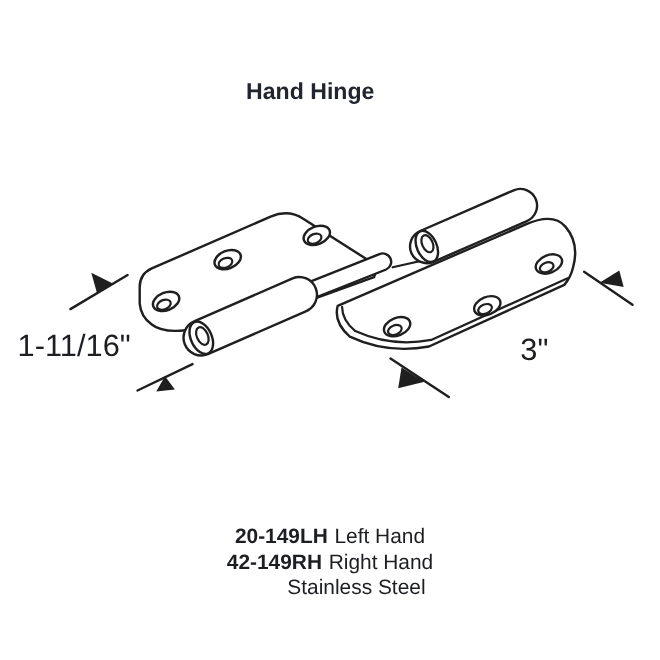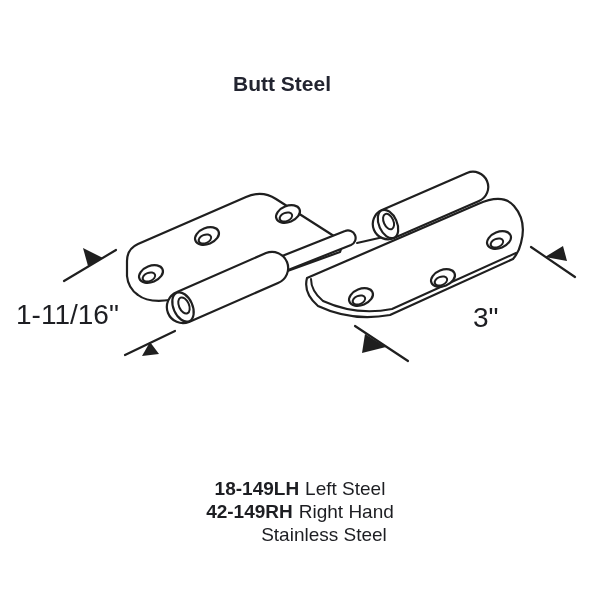--- a/index.html
+++ b/index.html
@@ -24,21 +24,21 @@
   .part-line{white-space:nowrap;}
   .sku{font-weight:bold;}
   .hand{margin-left:6px;}
   .material-line{white-space:nowrap;padding-left:48px;}
 </style>
 </head>
 <body>
 
 <div class="stage">
 
-  <div class="title">Butt Steel</div>
+  <div class="title">Hand Hinge</div>
 
   <svg class="diagram-svg" width="600" height="600" viewBox="0 0 600 600" fill="none" stroke="#1f1f1f" stroke-width="2.2" stroke-linecap="round" stroke-linejoin="round">
 
     <g>
 
       <path fill="#ffffff" d="M 127,261
                Q 127,249 138,244
                L 246,197
                Q 262,190 276,199
                L 337,238
@@ -129,21 +129,21 @@
         <polygon points="545,257 563,246 567,261" stroke="none"></polygon>
       </g>
     </g>
   </svg>
 
   <div class="dim-label dim-left">1-11/16"</div>
   <div class="dim-label dim-right">3"</div>
 
   <div class="part-block">
     <div class="part-line">
-      <span class="sku">18-149LH</span><span class="hand">Left Steel</span>
+      <span class="sku">20-149LH</span><span class="hand">Left Hand</span>
     </div>
     <div class="part-line">
       <span class="sku">42-149RH</span><span class="hand">Right Hand</span>
     </div>
     <div class="material-line">Stainless Steel</div>
   </div>
 
 </div>
 
 </body></html>

